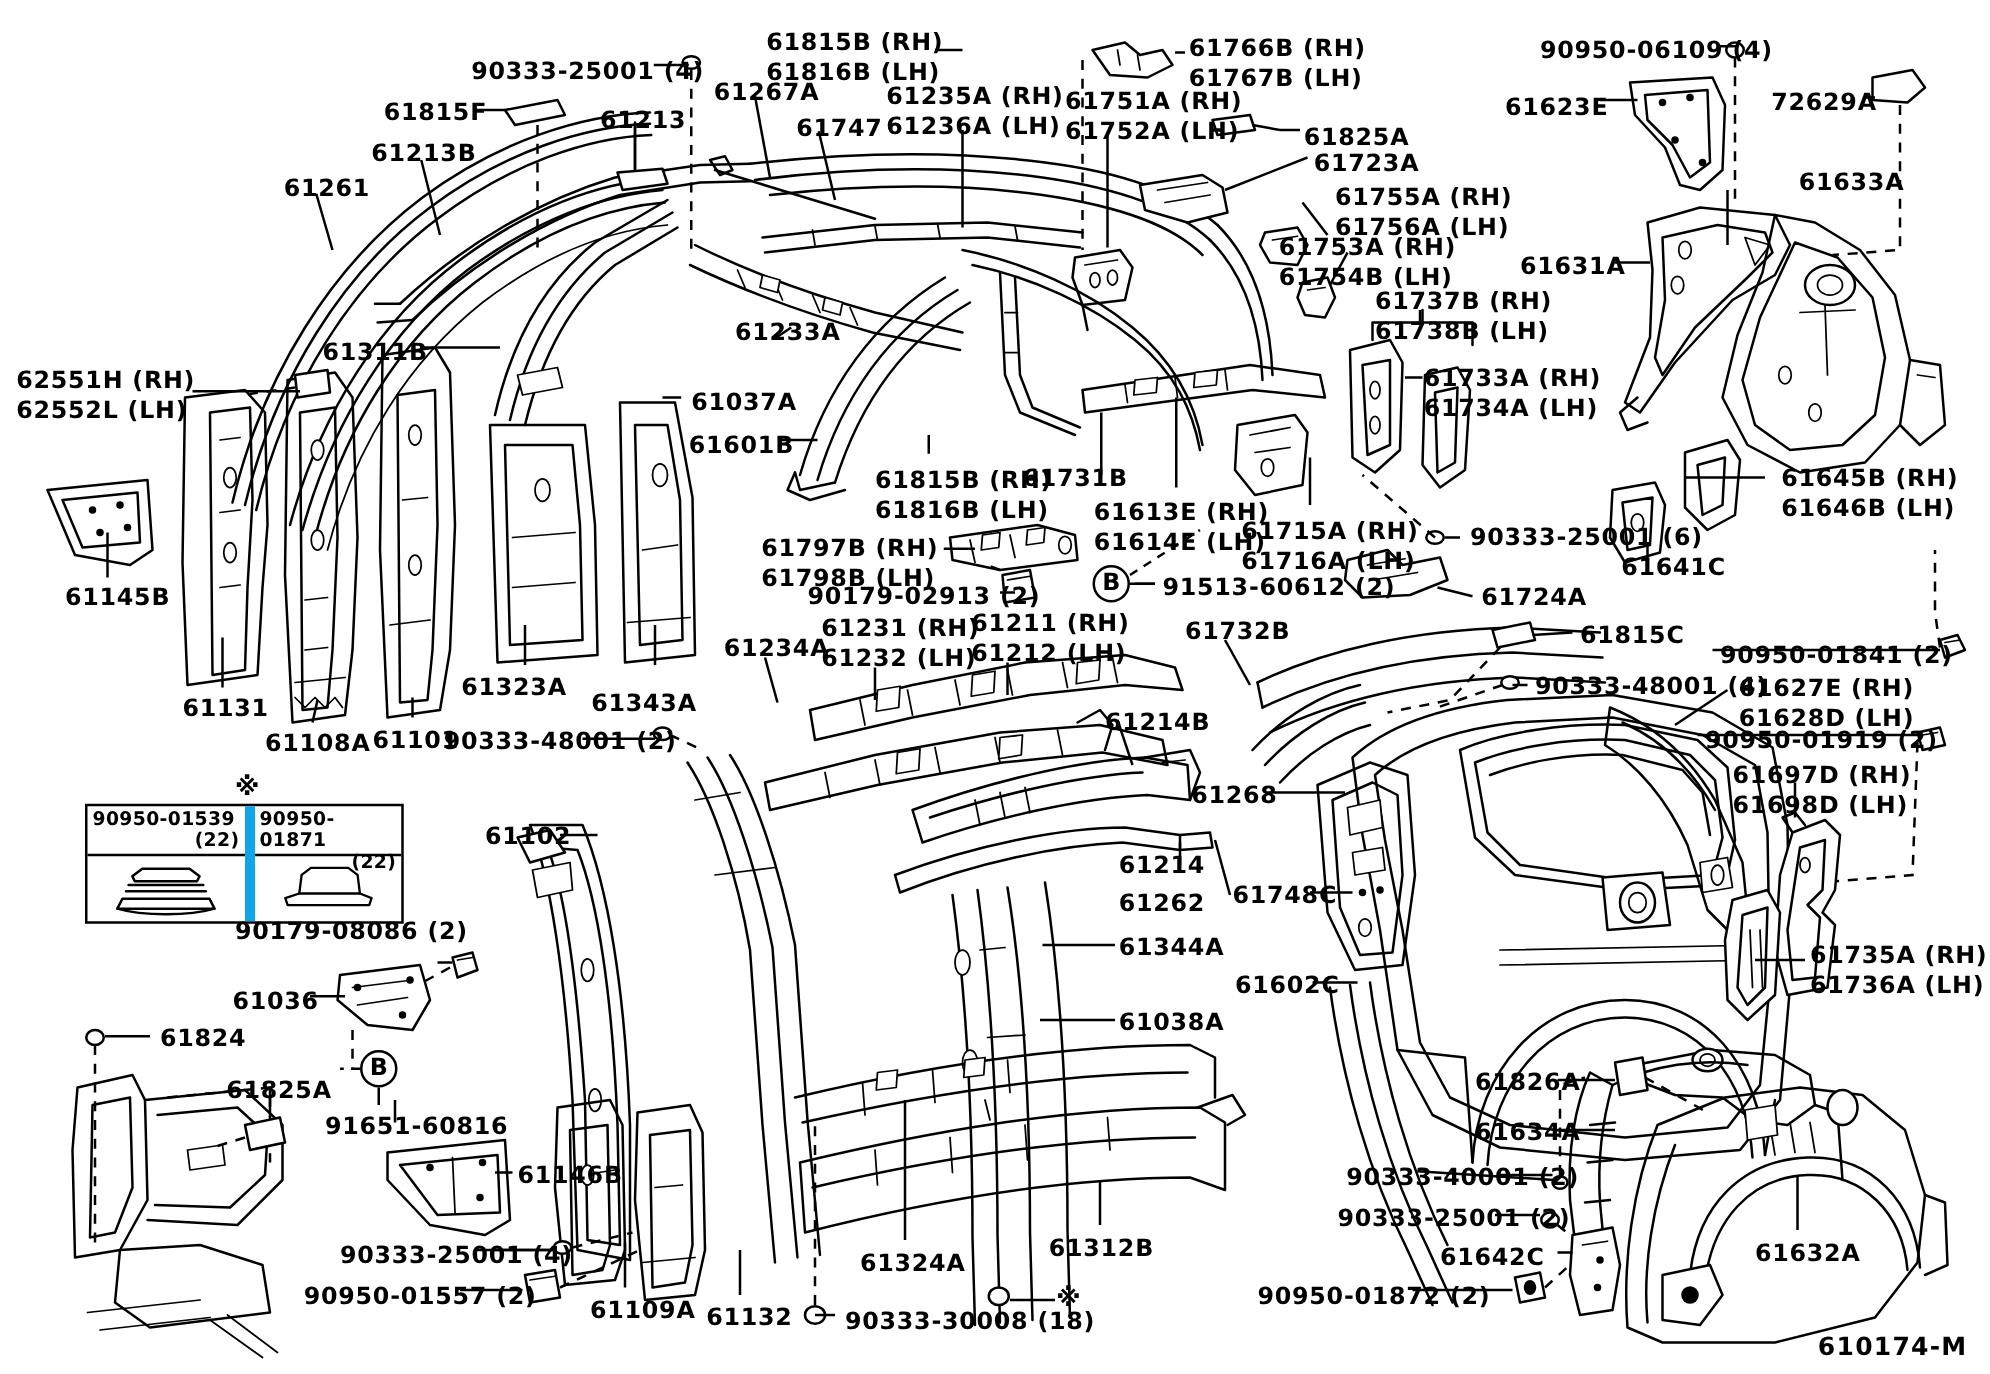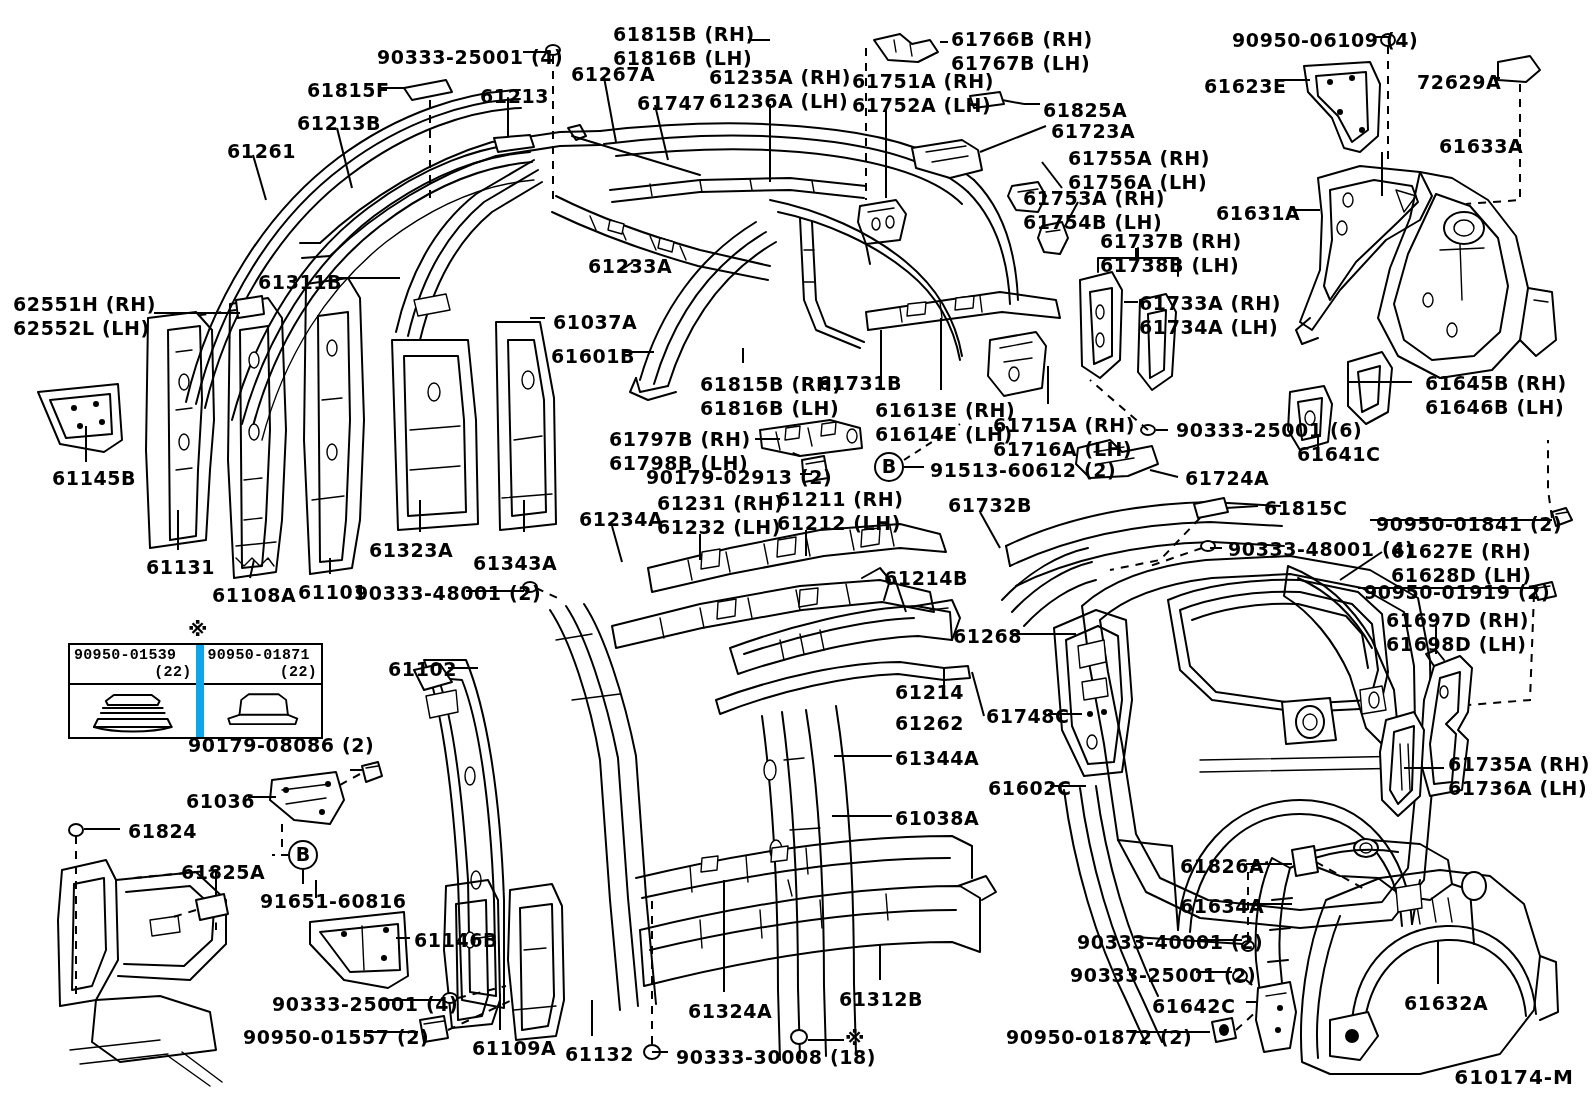--- a/index.html
+++ b/index.html
@@ -39,21 +39,20 @@
     position:absolute;top:0;bottom:0;width:50%;
     box-sizing:border-box;
   }
   #inset .col.right{left:50%;border-left:8px solid #0ea5e9;}
   #inset .col.left{left:0;}
   #inset .hdr{
     height:40px;border-bottom:2px solid #000;box-sizing:border-box;
     padding:2px 4px 0 4px;
     font-size:15px;font-weight:700;letter-spacing:0.3px;line-height:17px;
     text-align:left;
-    font-family:Liberation Mono, monospace;
   }
   #inset .hdr .n2{display:block;text-align:right;}
   #inset .cell{
     position:relative;height:54px;
   }
   .starmark{
     position:absolute;font-size:20px;font-weight:700;line-height:1;
   }
 
   

